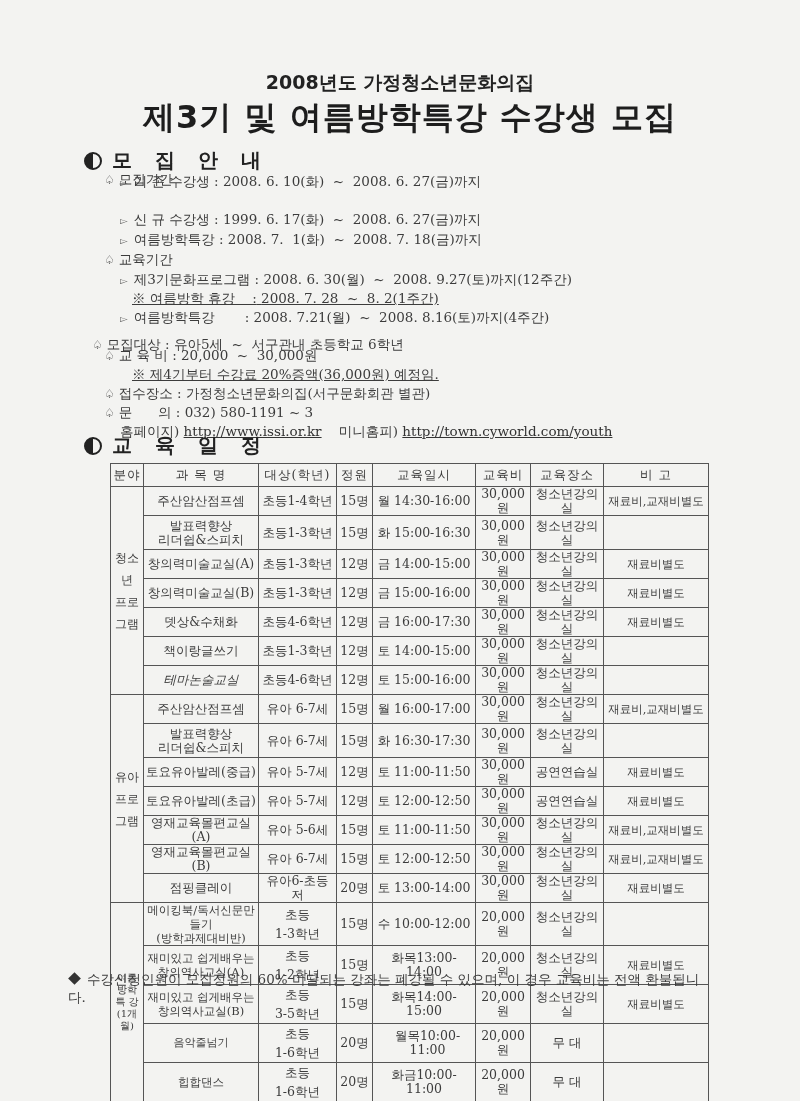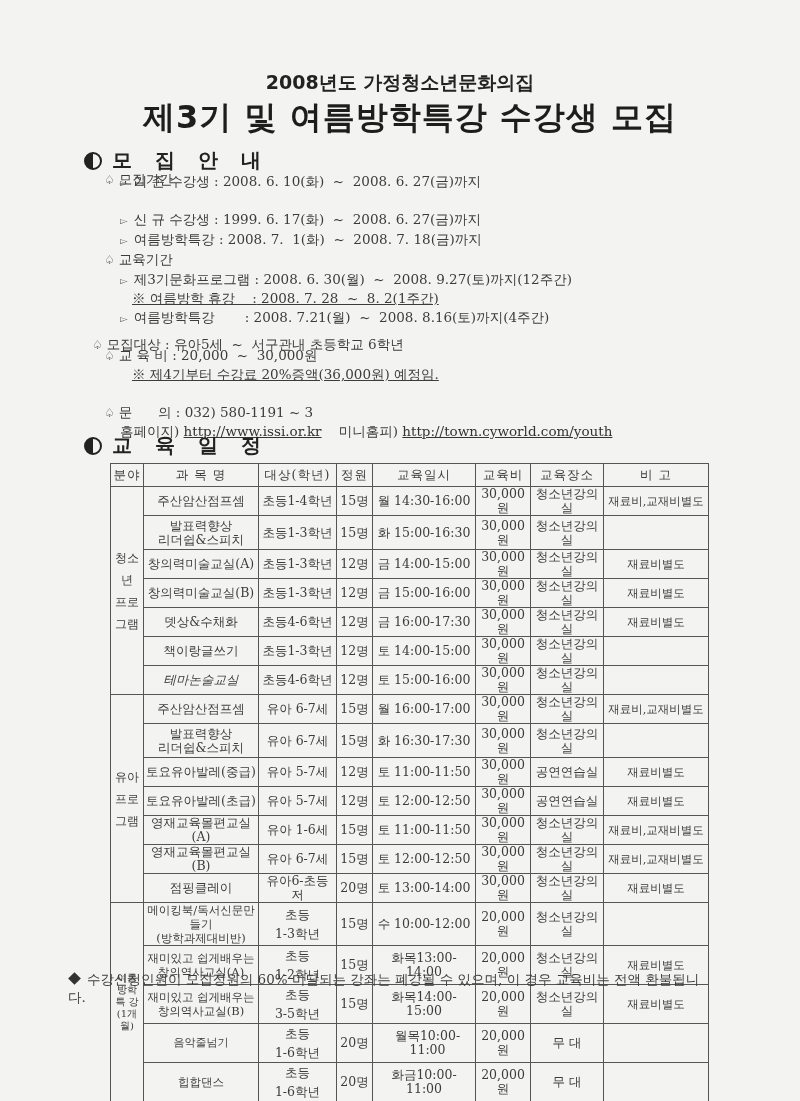--- a/index.html
+++ b/index.html
@@ -76,20 +76,21 @@
   <div class="line" style="left:120px;top:231px;"><span class="tri">▻</span><span>여름방학특강 :</span> <span>2008. 7.  1(화)  ~  2008. 7. 18(금)까지</span></div>
 
   <div class="line" style="left:104px;top:251px;"><span class="spade">♤</span><span>교육기간</span></div>
   <div class="line" style="left:120px;top:271px;"><span class="tri">▻</span><span>제3기문화프로그램 :</span> <span>2008. 6. 30(월)  ~  2008. 9.27(토)까지(12주간)</span></div>
   <div class="line u" style="left:132px;top:290px;"><span>※ 여름방학 휴강    :</span> <span>2008. 7. 28  ~  8. 2(1주간)</span></div>
   <div class="line" style="left:120px;top:309px;"><span class="tri">▻</span><span>여름방학특강       :</span> <span>2008. 7.21(월)  ~  2008. 8.16(토)까지(4주간)</span></div>
 
   <div class="line" style="left:92px;top:328px;margin-top:8px;"><span class="spade">♤</span><span>모집대상 : 유아5세  ~  서구관내 초등학교 6학년</span></div>
   <div class="line" style="left:104px;top:347px;"><span class="spade">♤</span><span>교 육 비 : 20,000  ~  30,000원</span></div>
   <div class="line u" style="left:132px;top:366px;">※ 제4기부터 수강료 20%증액(36,000원) 예정임.</div>
+  <div class="line" style="left:104px;top:385px;"><span class="spade">♤</span><span>접수장소 : 가정청소년문화의집(서구문화회관 별관)</span></div>
   <div class="line" style="left:104px;top:404px;"><span class="spade">♤</span><span>문      의 : 032) 580-1191 ~ 3</span></div>
   <div class="line" style="left:120px;top:423px;"><span>홈페이지)</span> <span class="link">http://www.issi.or.kr</span>    <span>미니홈피)</span> <span class="link">http://town.cyworld.com/youth</span></div>
 
   <div class="sec-head" style="top:432px;">
     <span class="half-circle"></span>
     <span>교 육 일 정</span>
   </div>
 
   <table class="sched" id="sched">
     <colgroup>
@@ -217,21 +218,21 @@
           <td style="white-space: pre-line;">토요유아발레(초급)</td>
           <td style="white-space: pre-line;">유아 5-7세</td>
           <td style="white-space: pre-line;">12명</td>
           <td style="white-space: pre-line;">토 12:00-12:50</td>
           <td style="white-space: pre-line;">30,000원</td>
           <td style="white-space: pre-line;">공연연습실</td>
           <td style="white-space: pre-line; font-size: 11.5px;">재료비별도</td>
         </tr>
         <tr style="height: 23px;">
           <td style="white-space: pre-line;">영재교육몰편교실(A)</td>
-          <td style="white-space: pre-line;">유아 1-6세</td>
+          <td style="white-space: pre-line;">유아 5-6세</td>
           <td style="white-space: pre-line;">15명</td>
           <td style="white-space: pre-line;">토 11:00-11:50</td>
           <td style="white-space: pre-line;">30,000원</td>
           <td style="white-space: pre-line;">청소년강의실</td>
           <td style="white-space: pre-line; font-size: 11.5px;">재료비,교재비별도</td>
         </tr>
         <tr style="height: 23px;">
           <td style="white-space: pre-line;">영재교육몰편교실(B)</td>
           <td style="white-space: pre-line;">유아 6-7세</td>
           <td style="white-space: pre-line;">15명</td>

